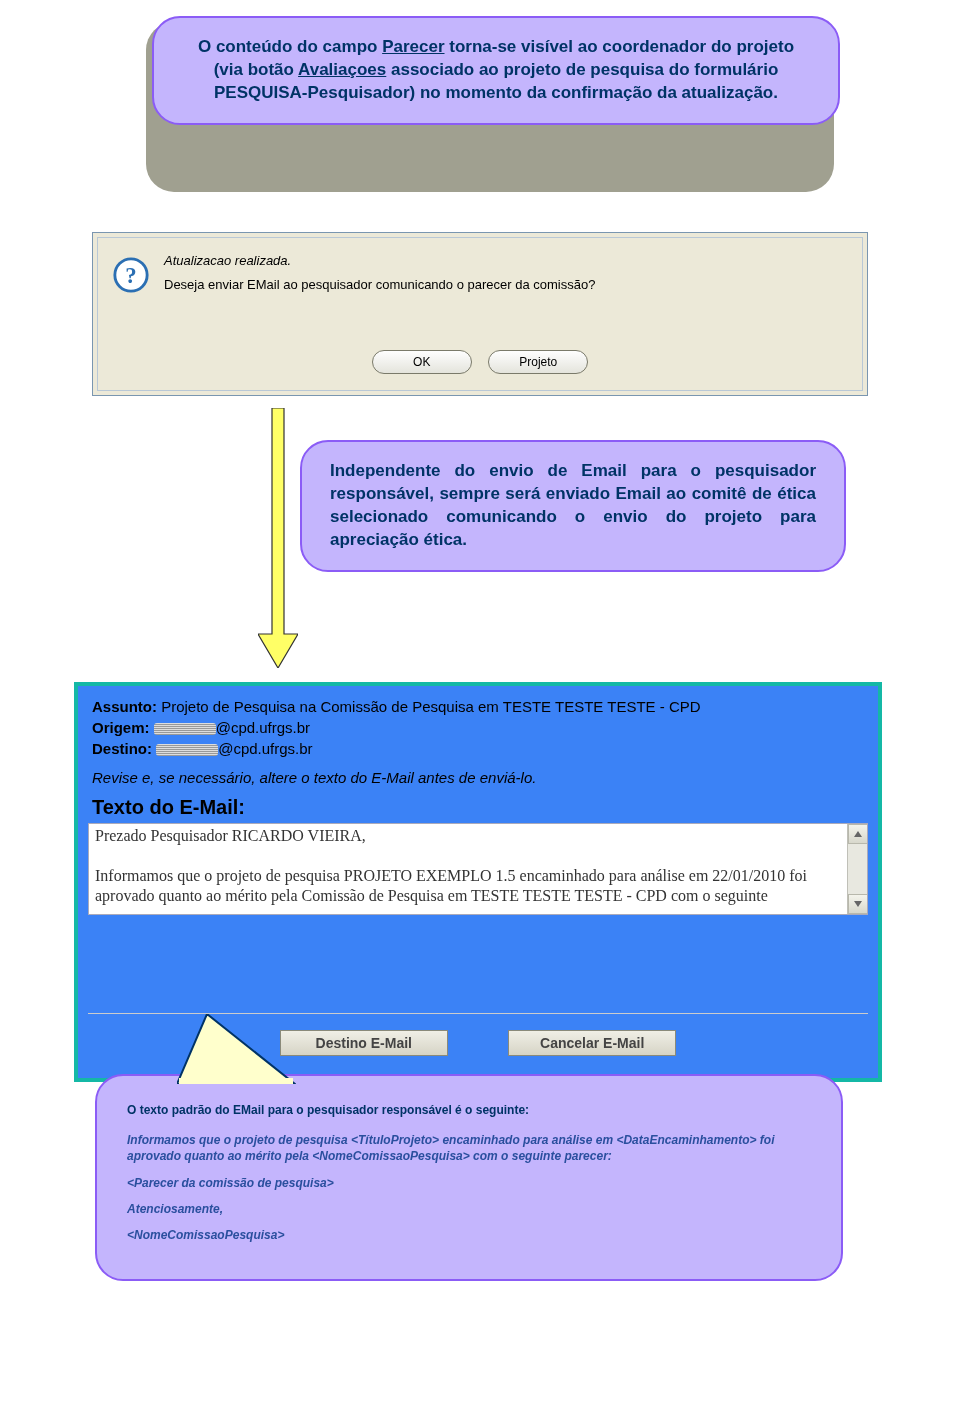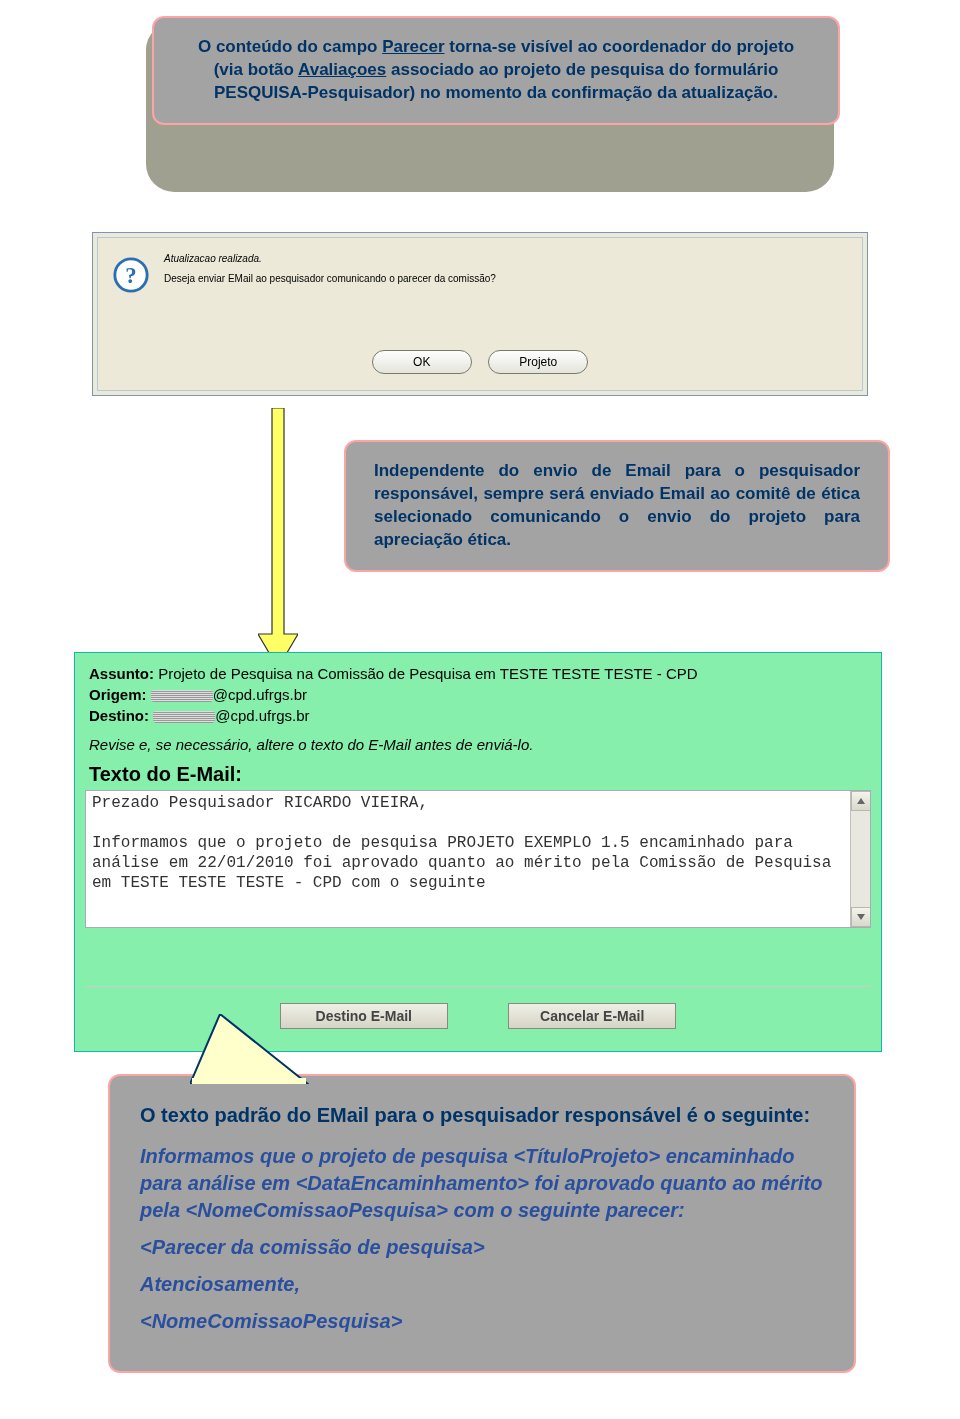--- a/index.html
+++ b/index.html
@@ -8,23 +8,23 @@
     height: 1419px;
     background: #fff;
     font-family: Arial, Helvetica, sans-serif;
     position: relative;
     overflow: hidden;
   }
 
   
   .callout {
     position: absolute;
-    background: #a3a3a3;
-    border: 2px solid #fca5a5;
-    border-radius: 12px;
+    background: #c4b5fd;
+    border: 2px solid #8b5cf6;
+    border-radius: 28px;
     padding: 18px 28px;
     color: #003366;
     font-weight: bold;
     font-size: 17px;
     line-height: 1.35;
   }
   .callout1-shadow {
     position: absolute;
     left: 146px; top: 22px;
     width: 688px; height: 170px;
@@ -53,21 +53,21 @@
     background: #ece9d8;
   }
   .dialog1 .qicon {
     position: absolute;
     left: 14px; top: 18px;
     width: 38px; height: 38px;
   }
   .dialog1 .msg {
     position: absolute;
     left: 66px; top: 14px; right: 14px;
-    font-size: 10px;
+    font-size: 13px;
     font-family: Tahoma, Verdana, sans-serif;
     color: #000;
     line-height: 1.35;
   }
   .dialog1 .msg .l1 { font-style: italic; }
   .btnrow1 {
     position: absolute;
     left: 0; right: 0; bottom: 16px;
     text-align: center;
   }
@@ -83,37 +83,36 @@
     text-align: center;
     margin: 0 6px;
     cursor: pointer;
   }
 
   
   .callout2 {
     left: 300px; top: 440px;
     width: 546px;
     text-align: justify;
-    margin-left: 44px;
   }
 
   
   .arrow-container {
     position: absolute;
     left: 258px; top: 408px;
     width: 40px; height: 260px;
   }
 
   
   .emailpanel {
     position: absolute;
-    left: 74px; top: 652px;
+    left: 74px; top: 682px;
     width: 808px; height: 400px;
-    border: 1px solid #14b8a6;
-    background: #86efac;
+    border: 4px solid #14b8a6;
+    background: #3b82f6;
   }
   .emailpanel .hdr {
     padding: 10px 14px 6px 14px;
     font-family: Verdana, Tahoma, sans-serif;
     font-size: 15px;
     color: #000;
     line-height: 1.4;
   }
   .emailpanel .hdr b { font-weight: bold; }
   .emailpanel .redact {
@@ -131,24 +130,24 @@
   }
   .emailpanel .lbl {
     padding: 0 14px 4px 14px;
     font-family: Verdana, sans-serif;
     font-size: 20px;
     font-weight: bold;
   }
   .textarea-wrap {
     position: relative;
     margin: 0 10px;
-    height: 138px;
+    height: 92px;
     border: 1px solid #aab;
     background: #fff;
-    font-family: Liberation Mono, monospace;
+    font-family: Liberation Serif, serif;
     font-size: 16px;
     color: #333;
     overflow: hidden;
   }
   .textarea-wrap .ta-content {
     position: absolute;
     left: 6px; top: 2px; right: 24px;
     white-space: pre-wrap;
     line-height: 1.25;
   }
@@ -188,25 +187,25 @@
     cursor: pointer;
   }
   .hr1 {
     position: absolute;
     left: 10px; right: 10px; bottom: 64px;
     border-top: 1px solid #ccc;
   }
 
   
   .callout3 {
-    left: 108px; top: 1074px;
+    left: 95px; top: 1074px;
     width: 748px;
     text-align: left;
     padding: 26px 30px 26px 30px;
-    font-size: 20px;
+    font-size: 12px;
   }
   .callout3 .heading {
     color: #003366;
     font-weight: bold;
     margin-bottom: 14px;
   }
   .callout3 .para {
     color: #2a4f9e;
     font-weight: bold;
     font-style: italic;

